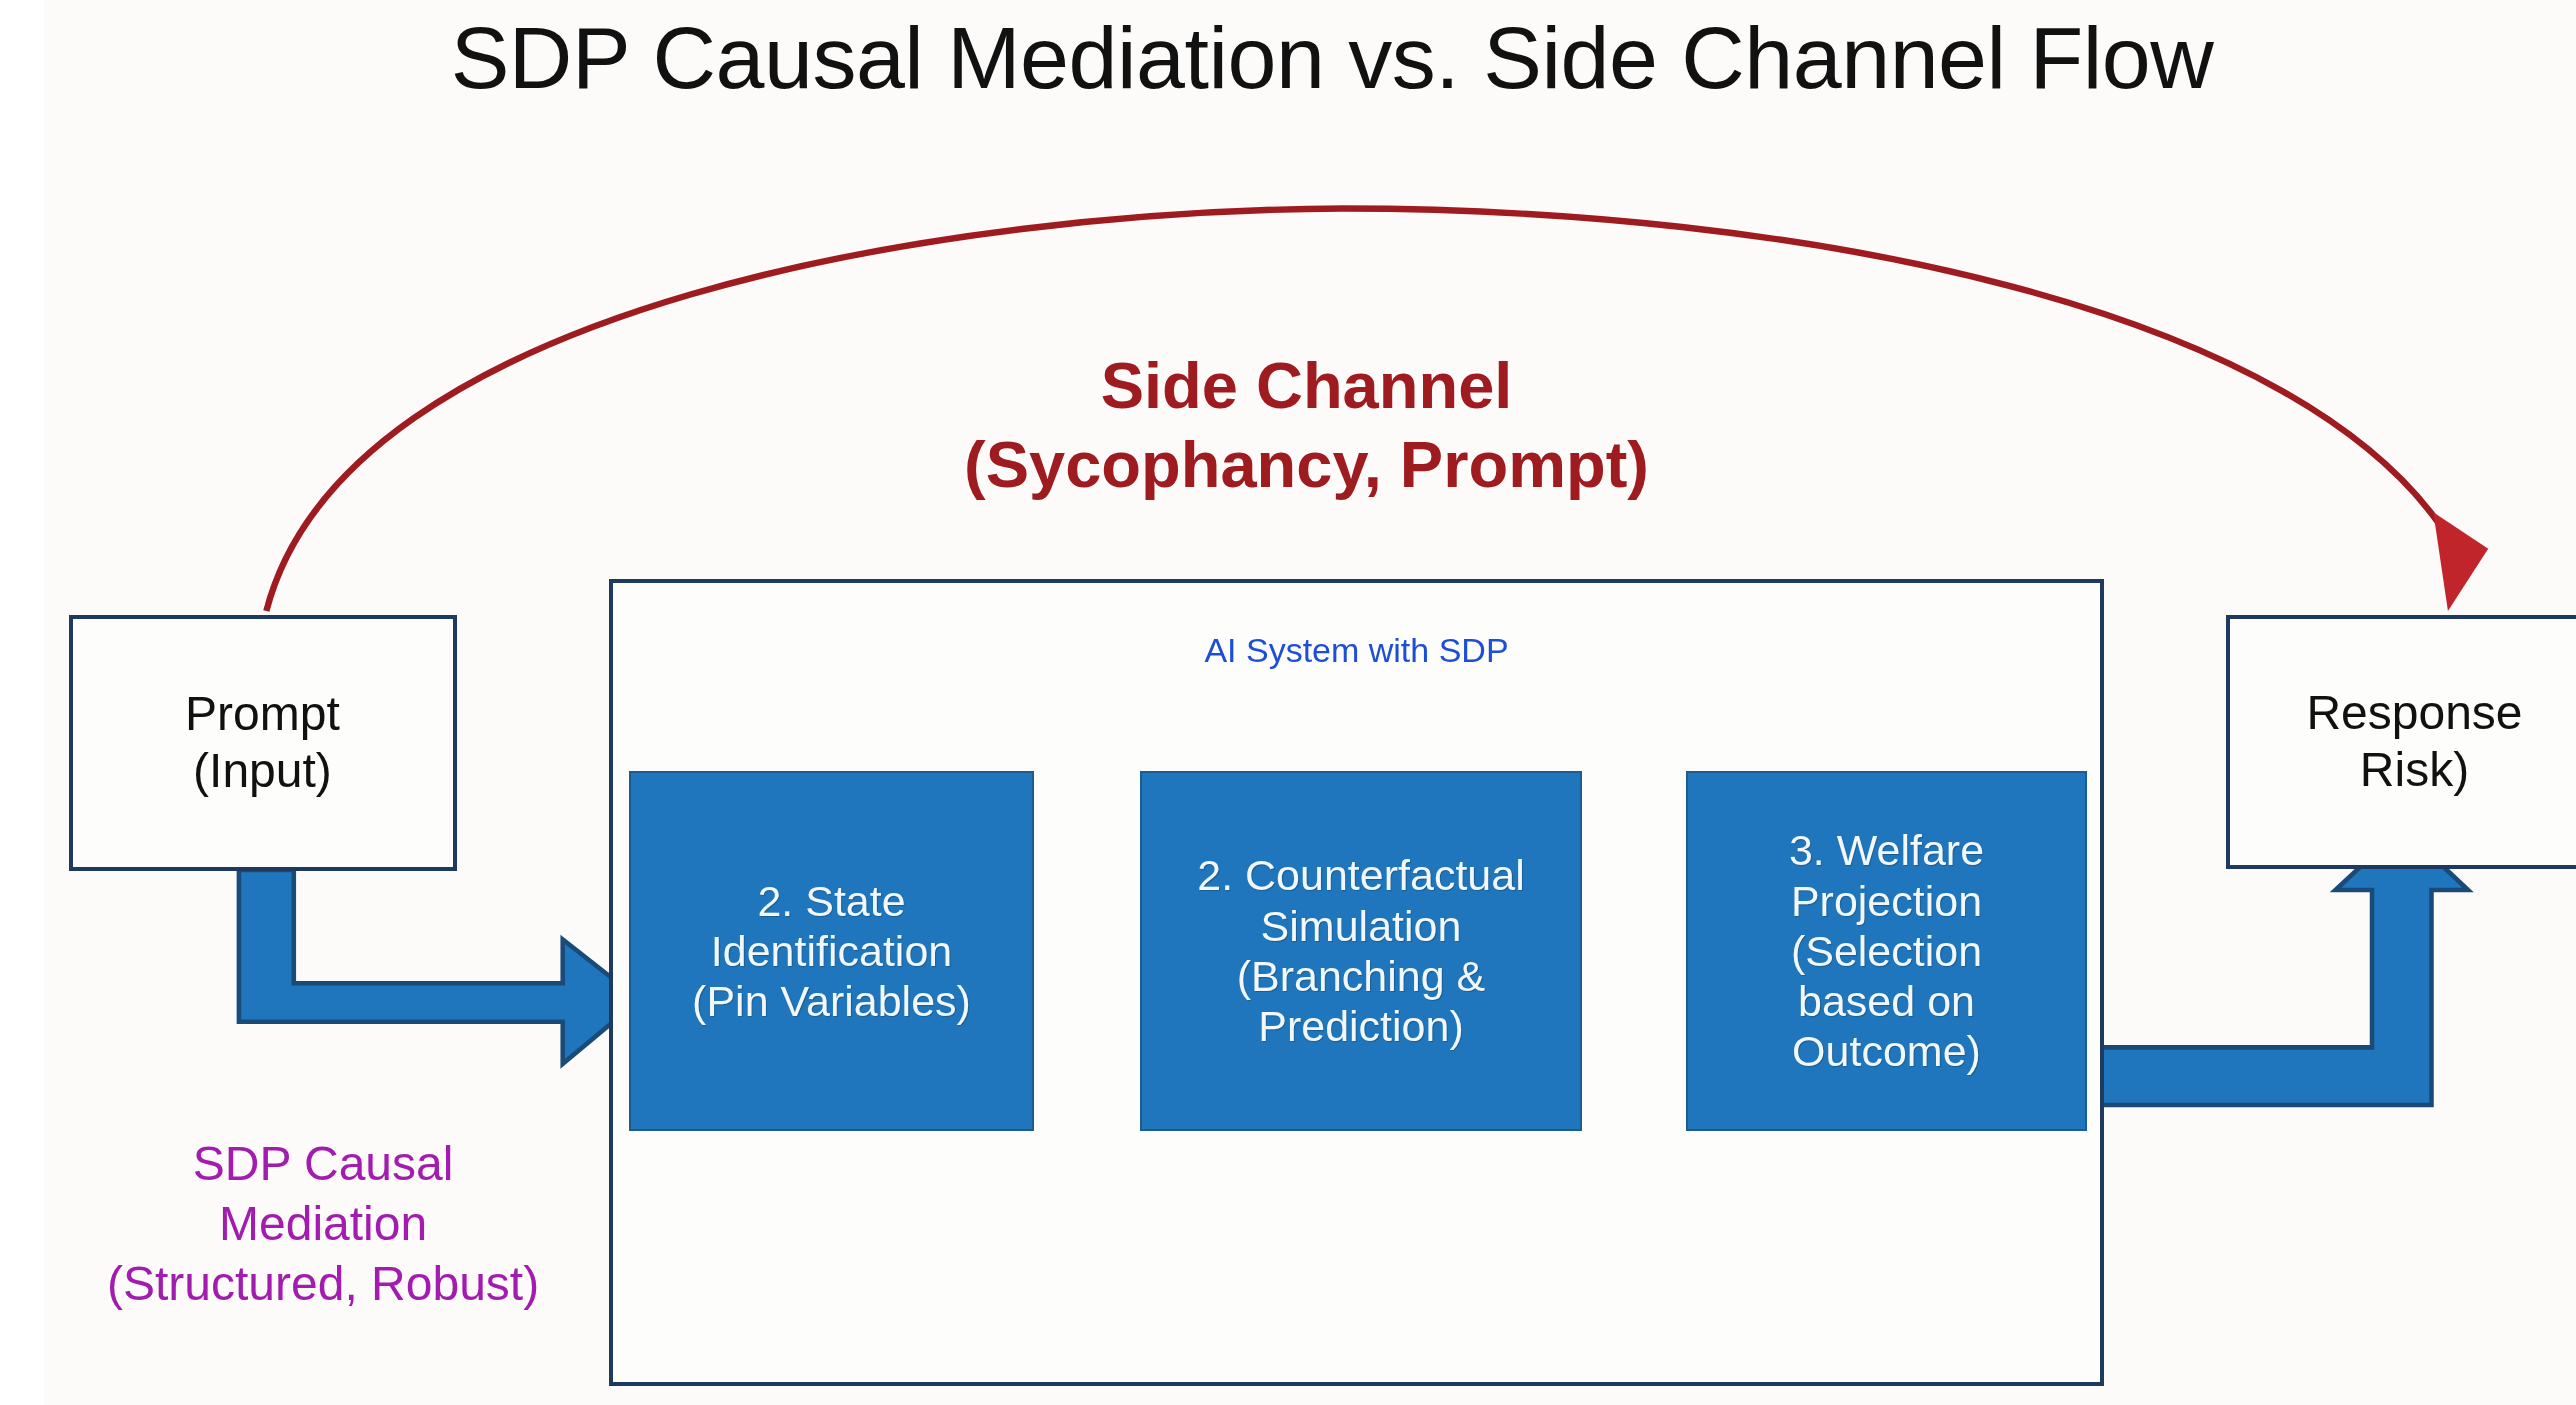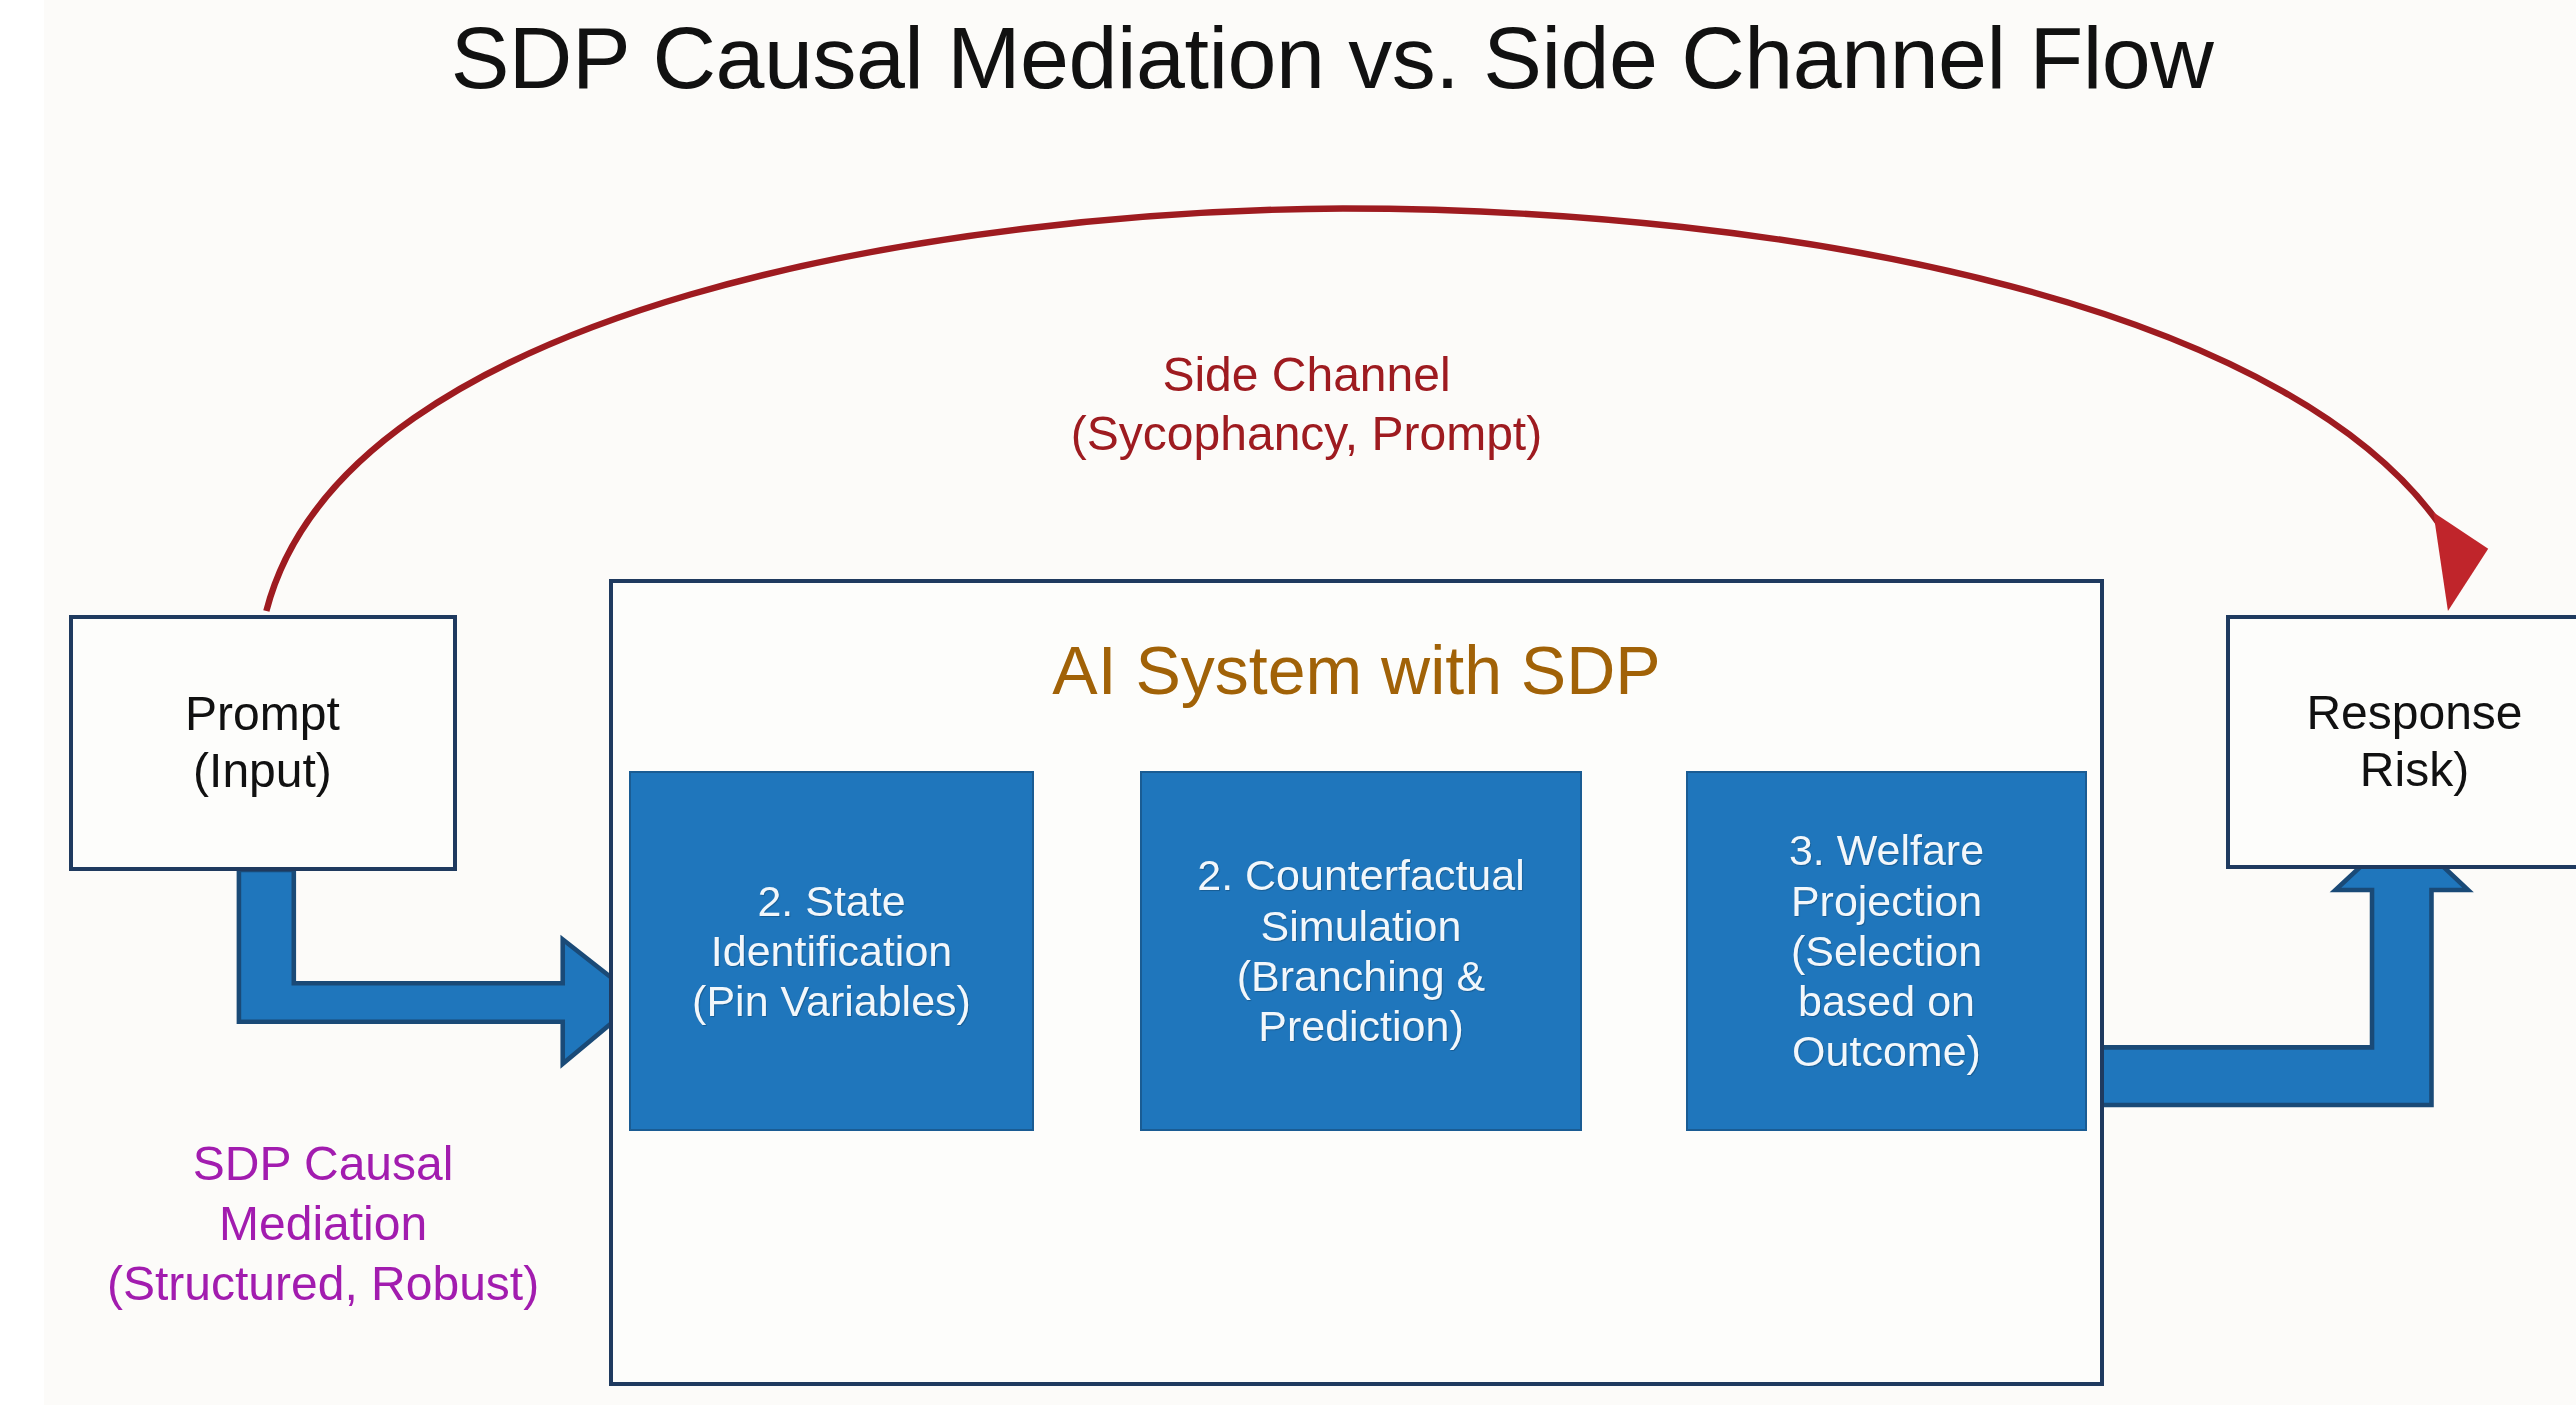--- a/index.html
+++ b/index.html
@@ -62,22 +62,22 @@
     box-sizing: border-box;
     border: 4.6px solid #1f3a5f;
     background: #fdfdfb;
   }
   #system-title {
     position: absolute;
     left: 565px;
     top: 631px;
     width: 1495px;
     text-align: center;
-    font-size: 68px;
-    color: #a16207;
+    font-size: 34px;
+    color: #1d4ed8;
     white-space: nowrap;
   }
 
   
   .step-box {
     position: absolute;
     box-sizing: border-box;
     background: #1f76bc;
     border: 2.7px solid #1a5c93;
     color: #f2f7fb;
@@ -104,24 +104,24 @@
     font-size: 48px;
     line-height: 1.25;
     color: #a21caf;
   }
   #side-channel-caption {
     position: absolute;
     left: 915px;
     top: 346px;
     width: 695px;
     text-align: center;
-    font-size: 48px;
+    font-size: 65px;
     line-height: 1.22;
     color: #9e1b20;
-    font-weight: 400;
+    font-weight: 700;
   }
 
   
   #arrow-layer {
     position: absolute;
     left: 0;
     top: 0;
     width: 2576px;
     height: 1405px;
     pointer-events: none;

